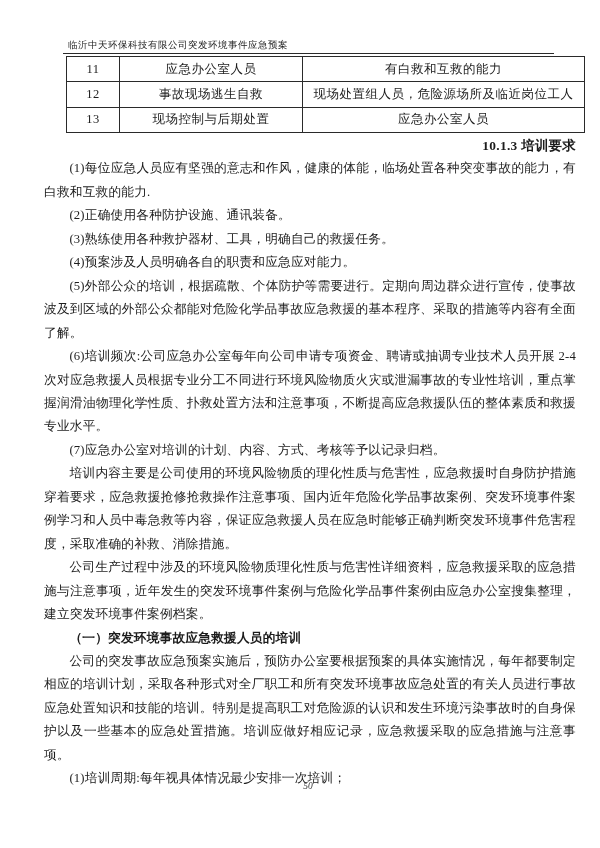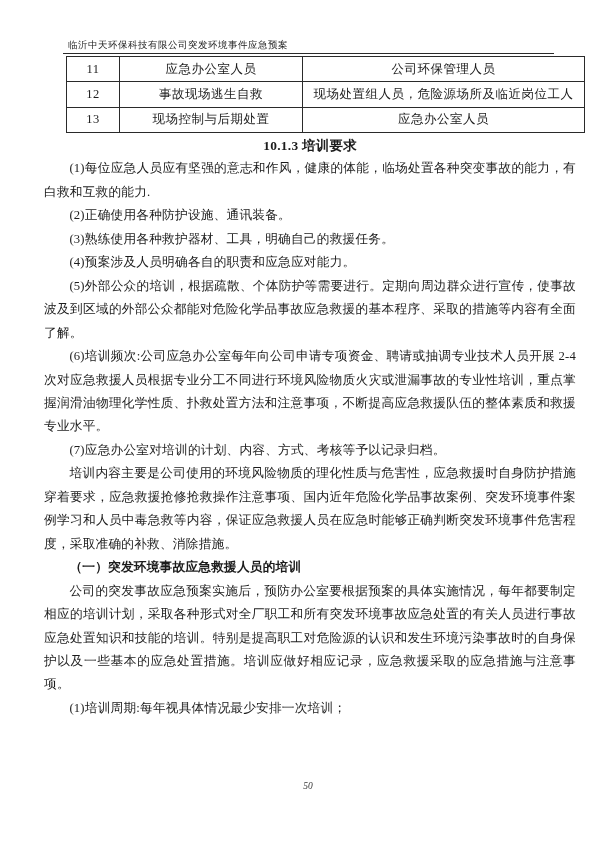--- a/index.html
+++ b/index.html
@@ -56,21 +56,21 @@
     width: 532px;
     font-size: 12.7px;
     line-height: 23.45px;
     text-align: justify;
     text-justify: inter-ideograph;
   }
   .sec-heading {
     font-size: 13.4px;
     font-weight: bold;
     margin: 0;
-    text-align: center;
+    text-align: right;
     letter-spacing: 0.3px;
   }
   .body-text p {
     margin: 0;
     text-indent: 2em;
     letter-spacing: 0.2px;
   }
   .sub-heading {
     font-weight: bold;
     letter-spacing: 0.3px;
@@ -92,21 +92,21 @@
 <div class="page">
 
   <div class="header-title">临沂中天环保科技有限公司突发环境事件应急预案</div>
   <div class="header-rule"></div>
 
   <table class="assign-table">
     <tbody>
       <tr>
         <td class="col-no">11</td>
         <td class="col-content">应急办公室人员</td>
-        <td class="col-personnel">公司环保管理人员</td>
+        <td class="col-personnel">有白救和互救的能力</td>
       </tr>
       <tr>
         <td class="col-no">12</td>
         <td class="col-content">事故现场逃生自救</td>
         <td class="col-personnel">现场处置组人员，危险源场所及临近岗位工人</td>
       </tr>
       <tr>
         <td class="col-no">13</td>
         <td class="col-content">现场控制与后期处置</td>
         <td class="col-personnel">应急办公室人员</td>
@@ -118,20 +118,21 @@
     <h3 class="sec-heading">10.1.3 培训要求</h3>
     <p>(1)每位应急人员应有坚强的意志和作风，健康的体能，临场处置各种突变事故的能力，有白救和互救的能力.</p>
     <p>(2)正确使用各种防护设施、通讯装备。</p>
     <p>(3)熟练使用各种救护器材、工具，明确自己的救援任务。</p>
     <p>(4)预案涉及人员明确各自的职责和应急应对能力。</p>
     <p>(5)外部公众的培训，根据疏散、个体防护等需要进行。定期向周边群众进行宣传，使事故波及到区域的外部公众都能对危险化学品事故应急救援的基本程序、采取的措施等内容有全面了解。</p>
     <p>(6)培训频次:公司应急办公室每年向公司申请专项资金、聘请或抽调专业技术人员开展 2-4 次对应急救援人员根据专业分工不同进行环境风险物质火灾或泄漏事故的专业性培训，重点掌握润滑油物理化学性质、扑救处置方法和注意事项，不断提高应急救援队伍的整体素质和救援专业水平。</p>
     <p>(7)应急办公室对培训的计划、内容、方式、考核等予以记录归档。</p>
 
     <p>培训内容主要是公司使用的环境风险物质的理化性质与危害性，应急救援时自身防护措施穿着要求，应急救援抢修抢救操作注意事项、国内近年危险化学品事故案例、突发环境事件案例学习和人员中毒急救等内容，保证应急救援人员在应急时能够正确判断突发环境事件危害程度，采取准确的补救、消除措施。</p>
+    <p>公司生产过程中涉及的环境风险物质理化性质与危害性详细资料，应急救援采取的应急措施与注意事项，近年发生的突发环境事件案例与危险化学品事件案例由应急办公室搜集整理，建立突发环境事件案例档案。</p>
     <p class="sub-heading">（一）突发环境事故应急救援人员的培训</p>
     <p>公司的突发事故应急预案实施后，预防办公室要根据预案的具体实施情况，每年都要制定相应的培训计划，采取各种形式对全厂职工和所有突发环境事故应急处置的有关人员进行事故应急处置知识和技能的培训。特别是提高职工对危险源的认识和发生环境污染事故时的自身保护以及一些基本的应急处置措施。培训应做好相应记录，应急救援采取的应急措施与注意事项。</p>
     <p>(1)培训周期:每年视具体情况最少安排一次培训；</p>
   </div>
 
   <div class="page-footer">50</div>
 
 </div>
 
 </body></html>

